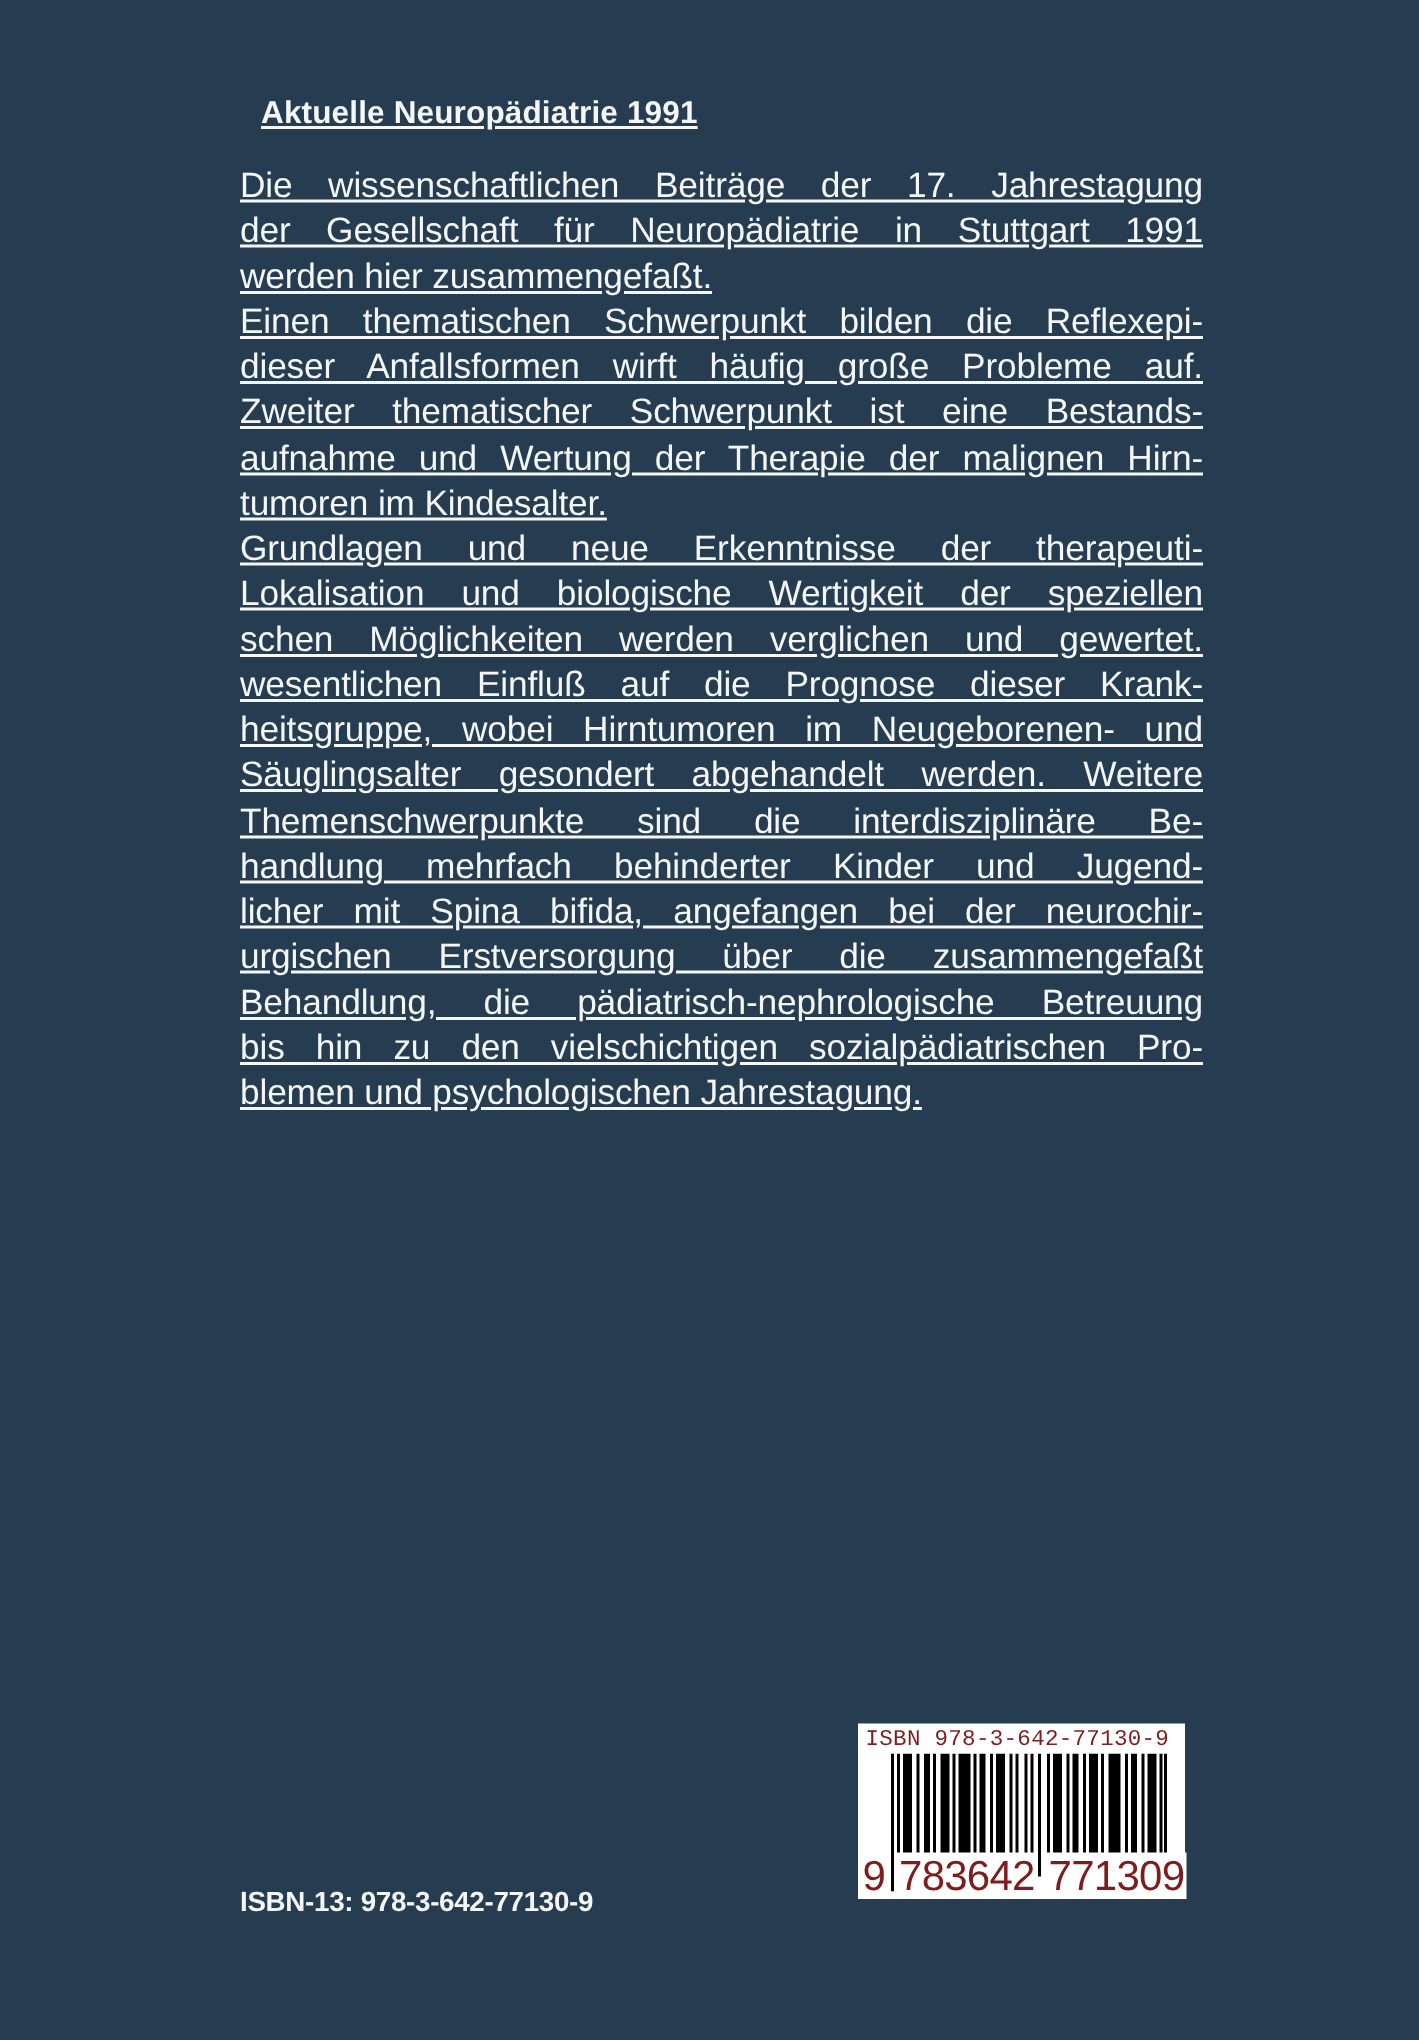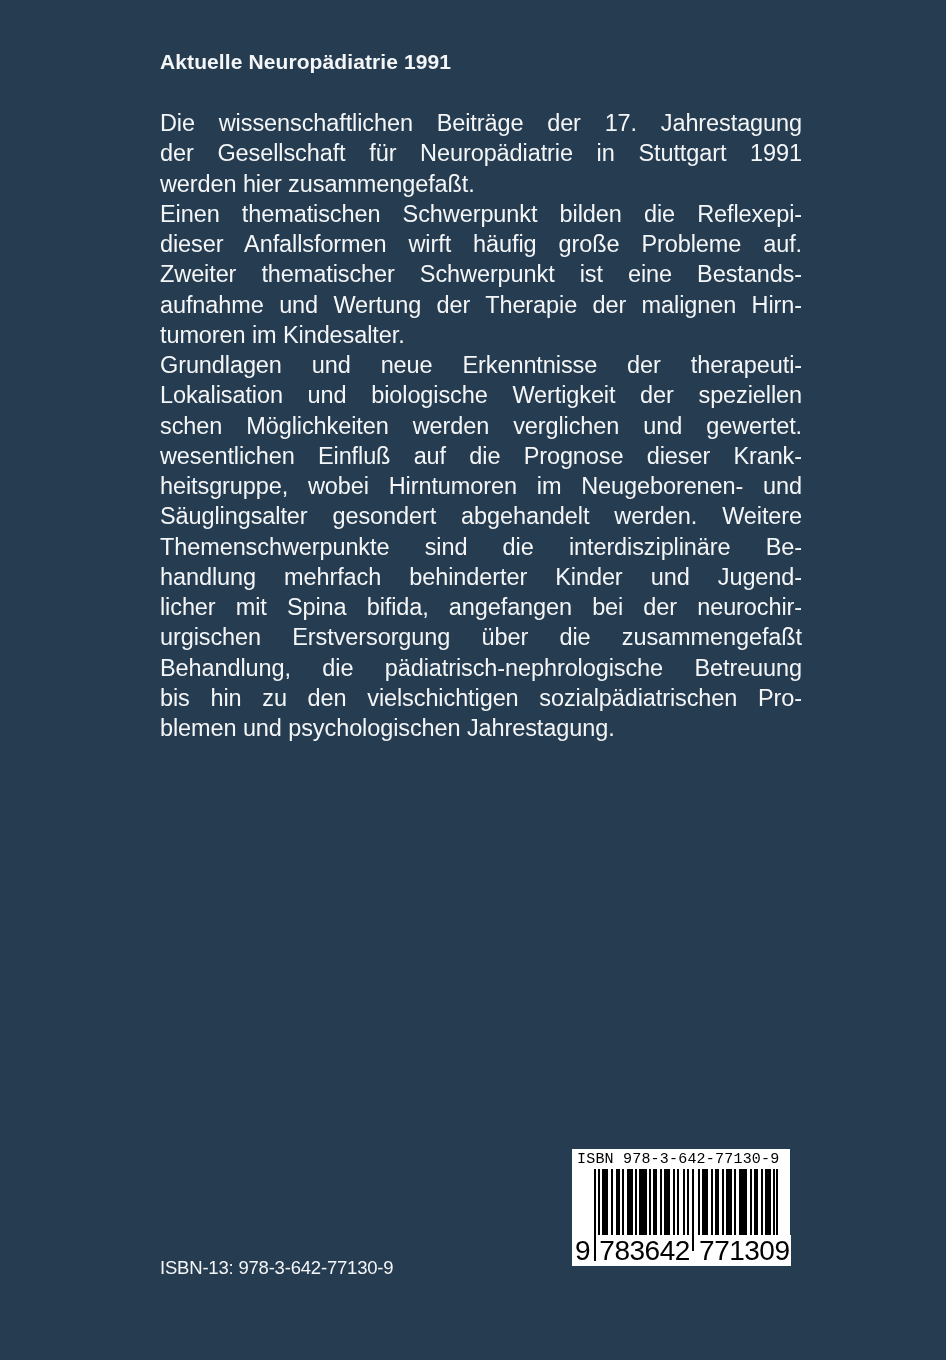--- a/index.html
+++ b/index.html
@@ -15,48 +15,50 @@
     font-family: "Liberation Sans", sans-serif;
     color: #f4f6f8;
   }
   .title {
     position: absolute;
     left: 160px;
     top: 50px;
     font-size: 21px;
     font-weight: bold;
     letter-spacing: 0.1px;
-    margin: 0;
+    margin: 14px;
+    text-decoration: underline;
   }
   .body-text {
     position: absolute;
     left: 160px;
     top: 108px;
     width: 642px;
+    text-decoration: underline;
   }
   .body-line {
     font-size: 23.5px;
     line-height: 30.25px;
     height: 30.25px;
     white-space: nowrap;
     text-align: justify;
     text-align-last: justify;
     letter-spacing: -0.1px;
   }
   .body-line.last {
     text-align-last: left;
   }
   .barcode-box {
     position: absolute;
     left: 572px;
     top: 1149px;
     width: 218px;
     height: 117px;
     background: #ffffff;
-    color: #000000;
+    color: #7f1d1d;
   }
   .barcode-isbn {
     position: absolute;
     left: 5px;
     top: 2px;
     font-family: "Liberation Mono", monospace;
     font-size: 15px;
     letter-spacing: 0.2px;
     white-space: nowrap;
   }
@@ -79,20 +81,21 @@
   .barcode-digits span {
     background: #fff;
     padding: 0 1px;
   }
   .isbn13 {
     position: absolute;
     left: 160px;
     top: 1257px;
     font-size: 18.5px;
     letter-spacing: -0.2px;
+    font-weight: bold;
   }
 </style>
 </head>
 <body>
 
 <h1 class="title">Aktuelle Neuropädiatrie 1991</h1>
 
 <div class="body-text">
   <div class="body-line">Die wissenschaftlichen Beiträge der 17. Jahrestagung</div>
   <div class="body-line">der Gesellschaft für Neuropädiatrie in Stuttgart 1991</div>

